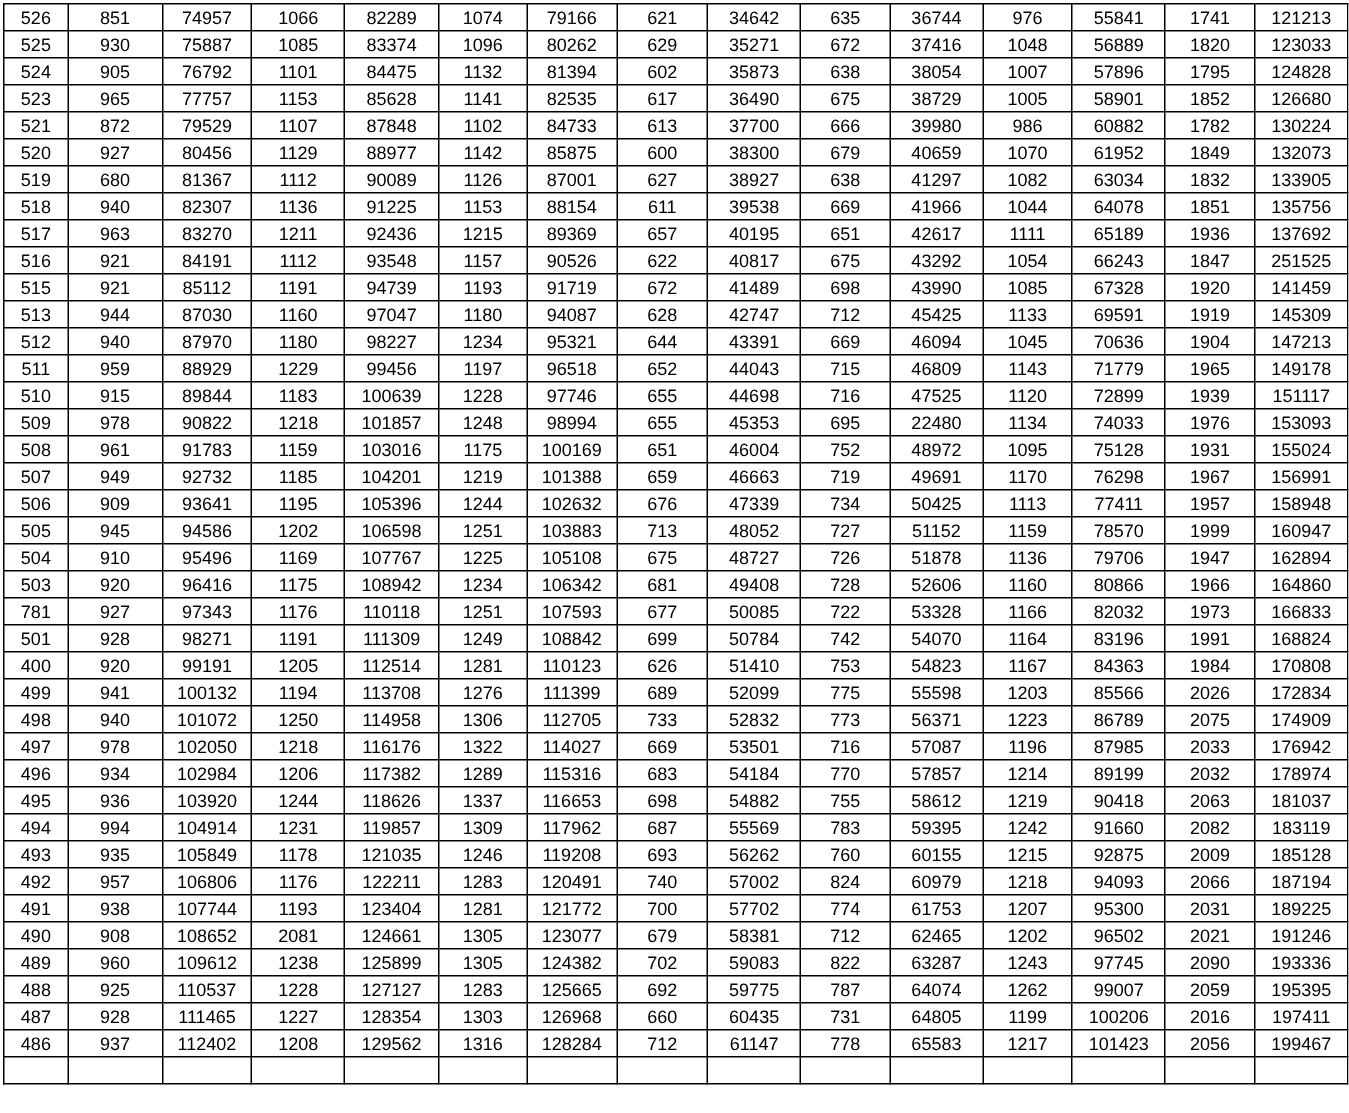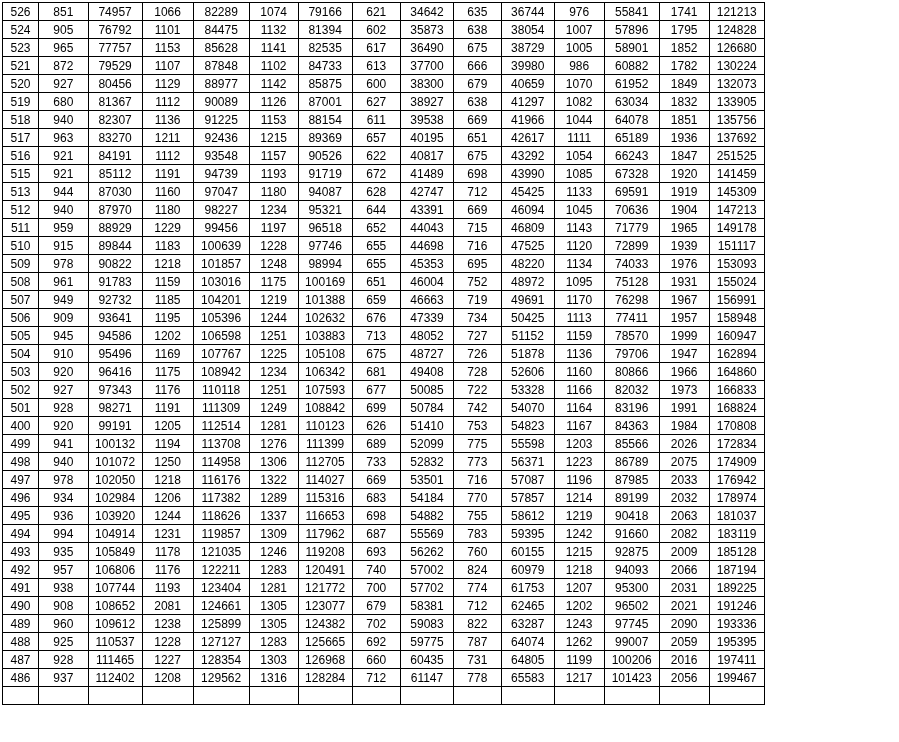--- a/index.html
+++ b/index.html
@@ -7,21 +7,21 @@
     padding: 0;
     background: #ffffff;
     width: 899px;
     height: 742px;
     overflow: hidden;
   }
   .sheet {
     position: absolute;
     top: 0;
     left: 0;
-    width: 765px;
+    width: 899px;
     height: 742px;
     overflow: hidden;
   }
   table.grid {
     border-collapse: collapse;
     table-layout: fixed;
     margin: 2px 0 0 2px;
   }
   table.grid td {
     border: 1px solid #000000;
@@ -71,20 +71,37 @@
           <td>621</td>
           <td>34642</td>
           <td>635</td>
           <td>36744</td>
           <td>976</td>
           <td>55841</td>
           <td>1741</td>
           <td>121213</td>
         </tr>
         <tr>
+          <td>525</td>
+          <td>930</td>
+          <td>75887</td>
+          <td>1085</td>
+          <td>83374</td>
+          <td>1096</td>
+          <td>80262</td>
+          <td>629</td>
+          <td>35271</td>
+          <td>672</td>
+          <td>37416</td>
+          <td>1048</td>
+          <td>56889</td>
+          <td>1820</td>
+          <td>123033</td>
+        </tr>
+        <tr>
           <td>524</td>
           <td>905</td>
           <td>76792</td>
           <td>1101</td>
           <td>84475</td>
           <td>1132</td>
           <td>81394</td>
           <td>602</td>
           <td>35873</td>
           <td>638</td>
@@ -302,21 +319,21 @@
           <td>509</td>
           <td>978</td>
           <td>90822</td>
           <td>1218</td>
           <td>101857</td>
           <td>1248</td>
           <td>98994</td>
           <td>655</td>
           <td>45353</td>
           <td>695</td>
-          <td>48220</td>
+          <td>22480</td>
           <td>1134</td>
           <td>74033</td>
           <td>1976</td>
           <td>153093</td>
         </tr>
         <tr>
           <td>508</td>
           <td>961</td>
           <td>91783</td>
           <td>1159</td>
@@ -411,21 +428,21 @@
           <td>681</td>
           <td>49408</td>
           <td>728</td>
           <td>52606</td>
           <td>1160</td>
           <td>80866</td>
           <td>1966</td>
           <td>164860</td>
         </tr>
         <tr>
-          <td>502</td>
+          <td>781</td>
           <td>927</td>
           <td>97343</td>
           <td>1176</td>
           <td>110118</td>
           <td>1251</td>
           <td>107593</td>
           <td>677</td>
           <td>50085</td>
           <td>722</td>
           <td>53328</td>

